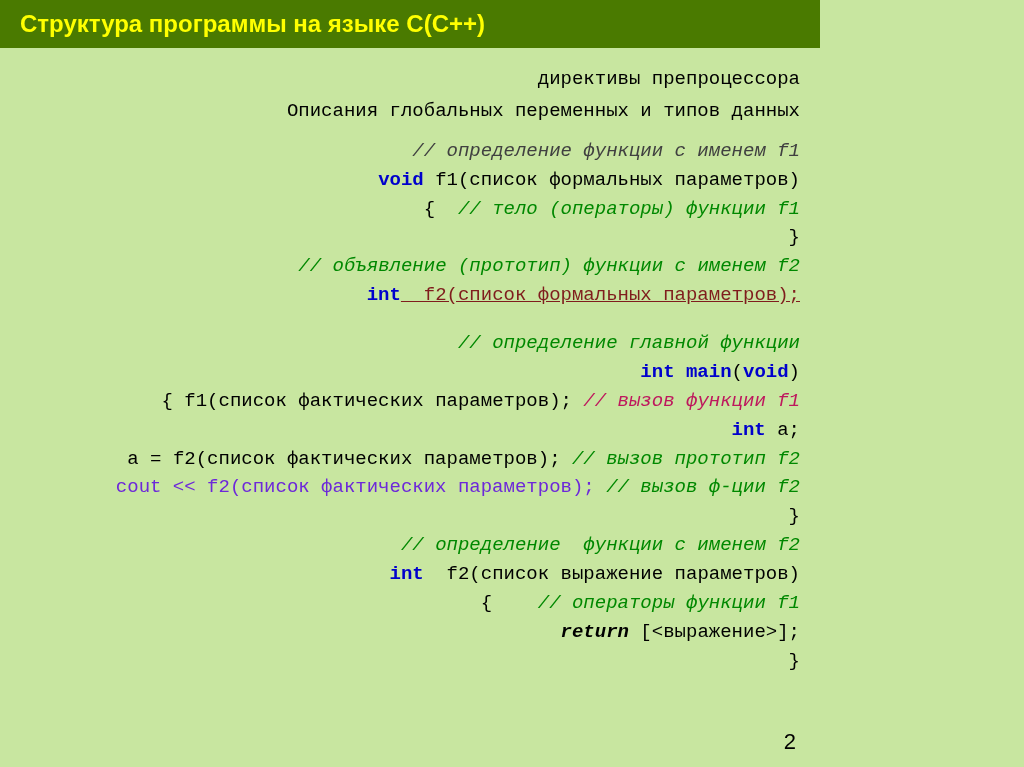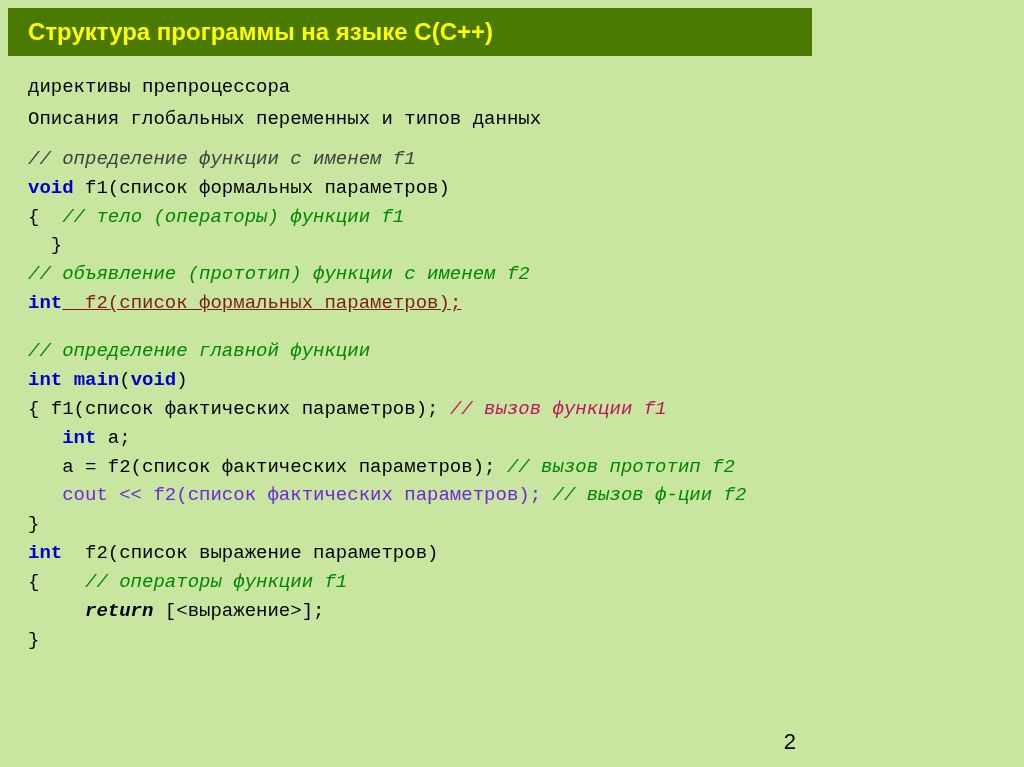--- a/index.html
+++ b/index.html
@@ -14,38 +14,39 @@
       background: #c8e6a0;
       font-family: 'Courier New', Courier, monospace;
       overflow: hidden;
     }
 
     .slide {
       width: 820px;
       height: 767px;
       background: #c8e6a0;
       position: relative;
-      padding: 8px;
+      padding: 0;
     }
 
     .header {
       background: #4a7a00;
       padding: 10px 20px;
       margin-bottom: 16px;
     }
 
     .header-title {
       color: #ffff00;
       font-size: 24px;
       font-weight: bold;
       font-family: Arial, sans-serif;
     }
 
     .content {
       padding: 0 20px;
+      text-align: right;
     }
 
     .page-number {
       position: absolute;
       bottom: 12px;
       right: 24px;
       font-size: 22px;
       font-family: Arial, sans-serif;
       color: #000000;
     }
@@ -79,20 +80,21 @@
         <div style="font-size: 19px; line-height: 1.52; font-family: &quot;Courier New&quot;, Courier, monospace; white-space: pre; min-height: 1em;"><span style="color: rgb(0, 136, 0); font-style: italic;">// объявление (прототип) функции с именем f2</span></div>
         <div style="font-size: 19px; line-height: 1.52; font-family: &quot;Courier New&quot;, Courier, monospace; white-space: pre; min-height: 1em;"><span style="color: rgb(0, 0, 204); font-weight: bold;">int</span><span style="color: #7f1d1d; text-decoration: underline;">  f2(список формальных параметров);</span></div>
         <div style="font-size: 19px; line-height: 0.6; font-family: &quot;Courier New&quot;, Courier, monospace; white-space: pre; min-height: 1em;">&nbsp;</div>
         <div style="font-size: 19px; line-height: 1.52; font-family: &quot;Courier New&quot;, Courier, monospace; white-space: pre; min-height: 1em;"><span style="color: rgb(0, 136, 0); font-style: italic;">// определение главной функции</span></div>
         <div style="font-size: 19px; line-height: 1.52; font-family: &quot;Courier New&quot;, Courier, monospace; white-space: pre; min-height: 1em;"><span style="color: rgb(0, 0, 204); font-weight: bold;">int</span><span style="color: rgb(0, 0, 0);"> </span><span style="color: rgb(0, 0, 204); font-weight: bold;">main</span><span style="color: rgb(0, 0, 0);">(</span><span style="color: rgb(0, 0, 204); font-weight: bold;">void</span><span style="color: rgb(0, 0, 0);">)</span></div>
         <div style="font-size: 19px; line-height: 1.52; font-family: &quot;Courier New&quot;, Courier, monospace; white-space: pre; min-height: 1em;"><span style="color: rgb(0, 0, 0);">{ f1(список фактических параметров); </span><span style="color: #be185d; font-style: italic;">// вызов функции f1</span></div>
         <div style="font-size: 19px; line-height: 1.52; font-family: &quot;Courier New&quot;, Courier, monospace; white-space: pre; min-height: 1em;"><span style="color: rgb(0, 0, 0);">   </span><span style="color: rgb(0, 0, 204); font-weight: bold;">int</span><span style="color: rgb(0, 0, 0);"> a;</span></div>
         <div style="font-size: 19px; line-height: 1.52; font-family: &quot;Courier New&quot;, Courier, monospace; white-space: pre; min-height: 1em;"><span style="color: rgb(0, 0, 0);">   a = f2(список фактических параметров); </span><span style="color: rgb(0, 136, 0); font-style: italic;">// вызов прототип f2</span></div>
         <div style="font-size: 19px; line-height: 1.52; font-family: &quot;Courier New&quot;, Courier, monospace; white-space: pre; min-height: 1em;"><span style="color: #6d28d9;">   cout &lt;&lt; f2(список фактических параметров); </span><span style="color: rgb(0, 136, 0); font-style: italic;">// вызов ф-ции f2</span></div>
         <div style="font-size: 19px; line-height: 1.52; font-family: &quot;Courier New&quot;, Courier, monospace; white-space: pre; min-height: 1em; color: rgb(0, 0, 0);">}</div>
+        <div style="font-size: 19px; line-height: 1.52; font-family: &quot;Courier New&quot;, Courier, monospace; white-space: pre; min-height: 1em;"><span style="color: rgb(0, 136, 0); font-style: italic;">// определение  функции с именем f2</span></div>
         <div style="font-size: 19px; line-height: 1.52; font-family: &quot;Courier New&quot;, Courier, monospace; white-space: pre; min-height: 1em;"><span style="color: rgb(0, 0, 204); font-weight: bold;">int</span><span style="color: rgb(0, 0, 0);">  f2(список выражение параметров)</span></div>
         <div style="font-size: 19px; line-height: 1.52; font-family: &quot;Courier New&quot;, Courier, monospace; white-space: pre; min-height: 1em;"><span style="color: rgb(0, 0, 0);">{    </span><span style="color: rgb(0, 136, 0); font-style: italic;">// операторы функции f1</span></div>
         <div style="font-size: 19px; line-height: 1.52; font-family: &quot;Courier New&quot;, Courier, monospace; white-space: pre; min-height: 1em;"><span style="color: rgb(0, 0, 0);">     </span><span style="color: #000000; font-weight: bold; font-style: italic;">return</span><span style="color: rgb(0, 0, 0);"> [&lt;выражение&gt;];</span></div>
         <div style="font-size: 19px; line-height: 1.52; font-family: &quot;Courier New&quot;, Courier, monospace; white-space: pre; min-height: 1em; color: rgb(0, 0, 0);">}</div>
       </div>
   </div>
 
   <div class="page-number">2</div>
 </div>
 

